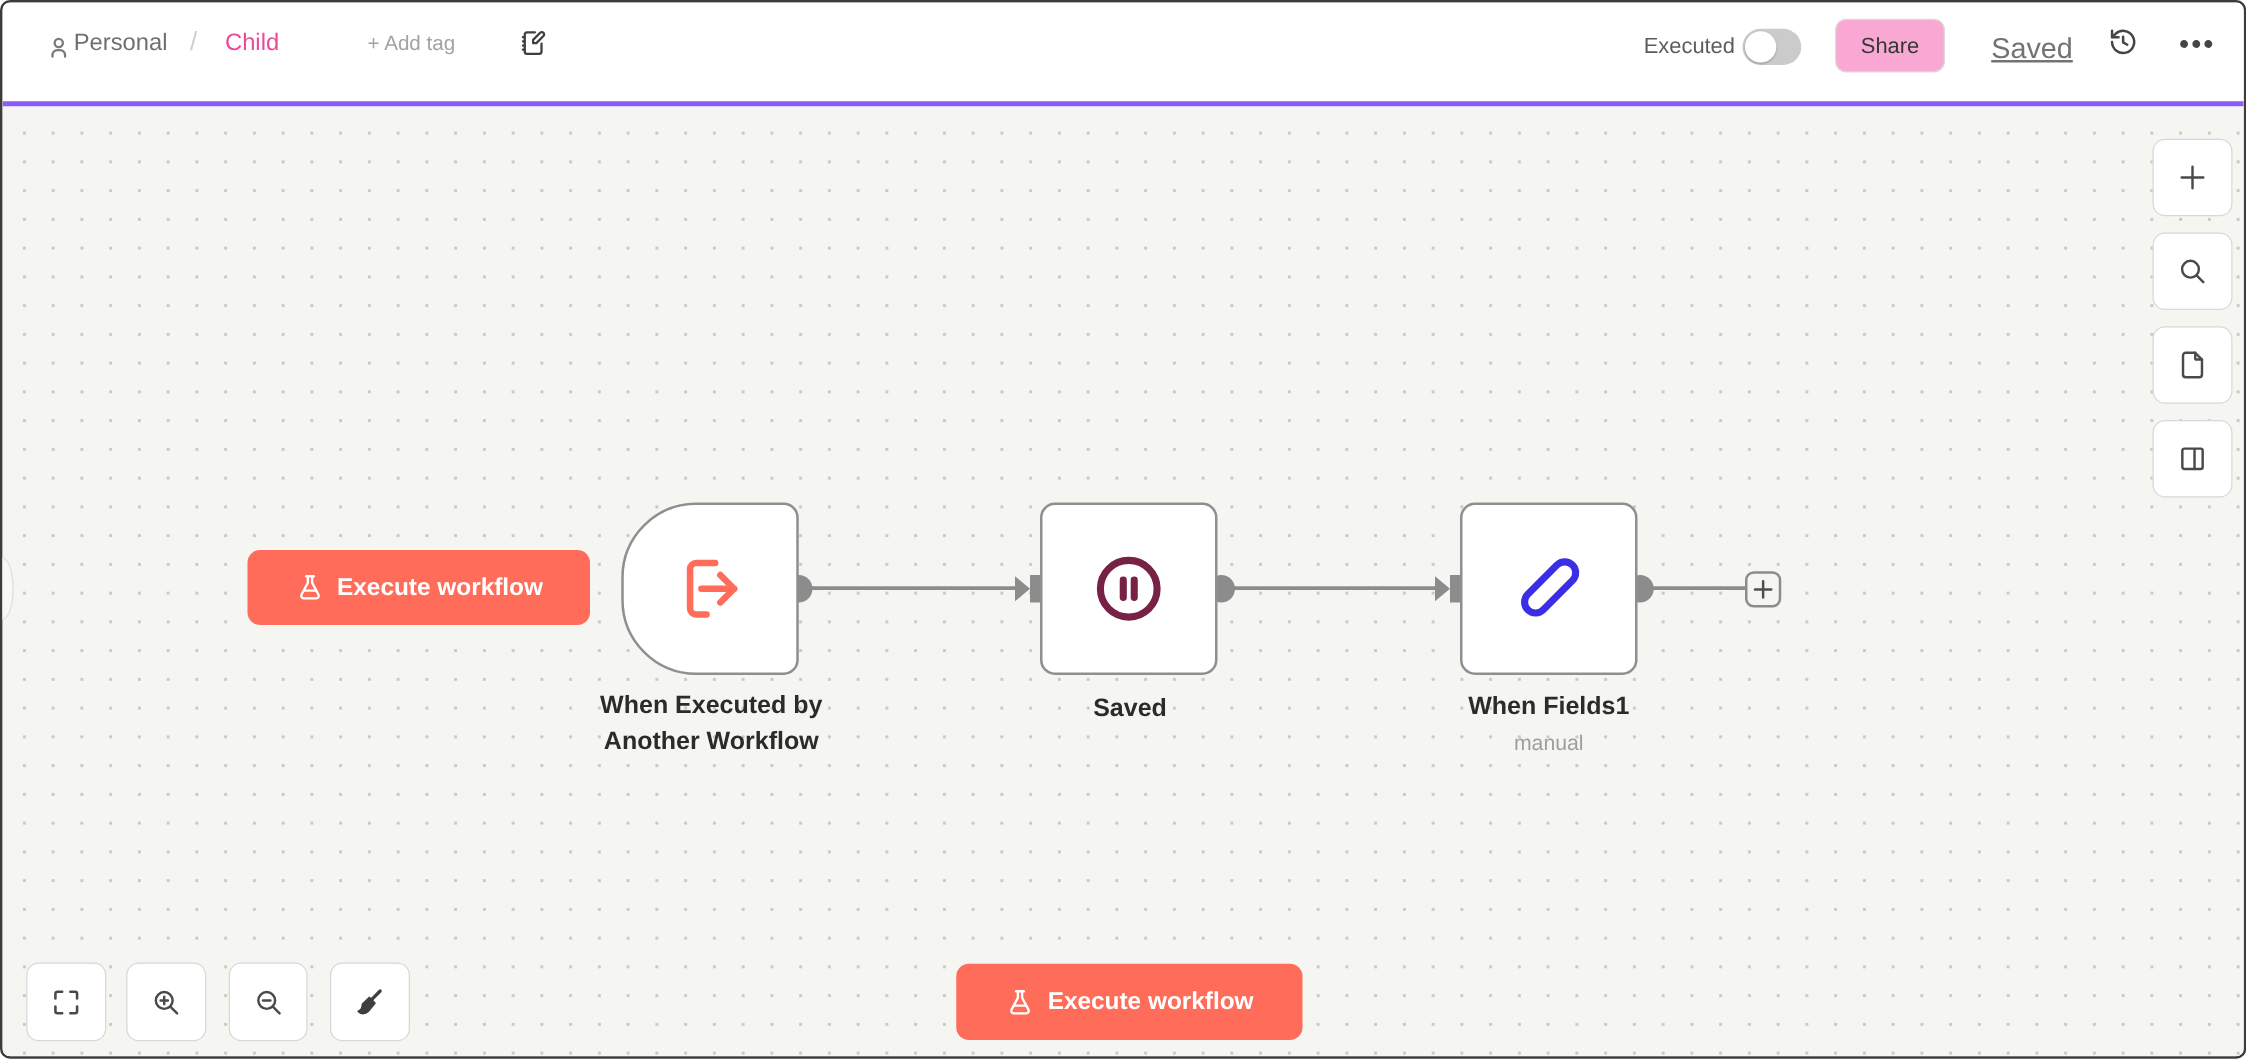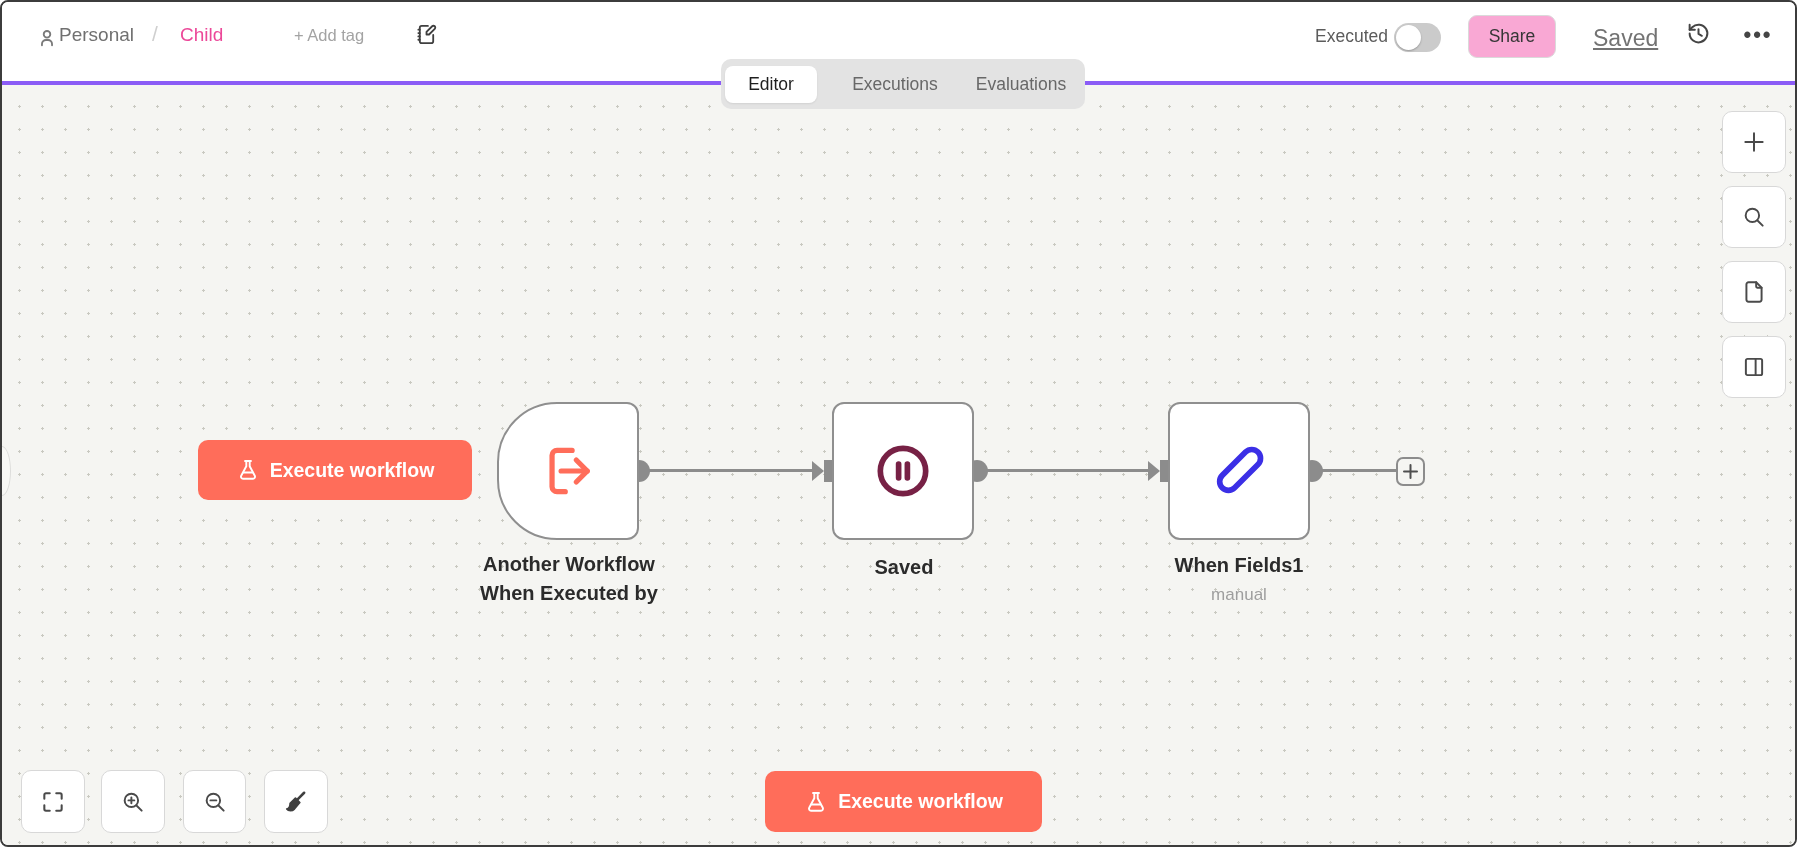--- a/index.html
+++ b/index.html
@@ -103,25 +103,20 @@
     <div class="share-btn">Share</div>
     <span class="saved-label">Saved</span>
     <svg class="history-icon" viewBox="0 0 24 24" fill="none" stroke="currentColor" stroke-width="1.9" stroke-linecap="round" stroke-linejoin="round">
         <path d="M3.5 12a8.5 8.5 0 1 0 2.5-6L3.5 8.4"></path>
         <path d="M3.5 3.5v5h5"></path>
         <path d="M12 8v4.4l3.2 1.8"></path>
       </svg>
     <div class="more-icon">•••</div>
   </div>
 
-  <div class="tabbar">
-    <div class="tab t-editor active">Editor</div>
-    <div class="tab t-exec">Executions</div>
-    <div class="tab t-eval">Evaluations</div>
-  </div>
 
   <button class="exec-btn exec-canvas">
     <svg class="flask" viewBox="0 0 24 24" fill="none" stroke="#ffffff" stroke-width="1.9" stroke-linecap="round" stroke-linejoin="round">
         <path d="M9 3h6"></path>
         <path d="M10.3 3v5.2L5.2 17.8a2 2 0 0 0 1.8 2.9h10a2 2 0 0 0 1.8-2.9L13.7 8.2V3"></path>
         <path d="M7.5 14.5h9"></path>
       </svg>
     <span>Execute workflow</span>
   </button>
 
@@ -161,22 +156,22 @@
 
   <div class="node set">
     <svg class="node-icon" viewBox="0 0 64 64" fill="none">
         <g transform="rotate(45 32 32)">
           <rect x="23.5" y="6" width="17" height="49" rx="8.5" stroke="#3b2fe6" stroke-width="5.5"></rect>
         </g>
       </svg>
   </div>
 
   <div class="node-label label-trigger">
+    <div>When Executed by</div>
     <div>Another Workflow</div>
-    <div>When Executed by</div>
   </div>
   <div class="node-label label-wait">Saved</div>
   <div class="node-label label-set">When Fields1</div>
   <div class="node-sub sub-set">manual</div>
 
   <div class="sq-btn rt1">
     <svg viewBox="0 0 24 24" fill="none" stroke="currentColor" stroke-width="1.8" stroke-linecap="round">
         <path d="M12 4v16M4 12h16"></path>
       </svg>
   </div>

